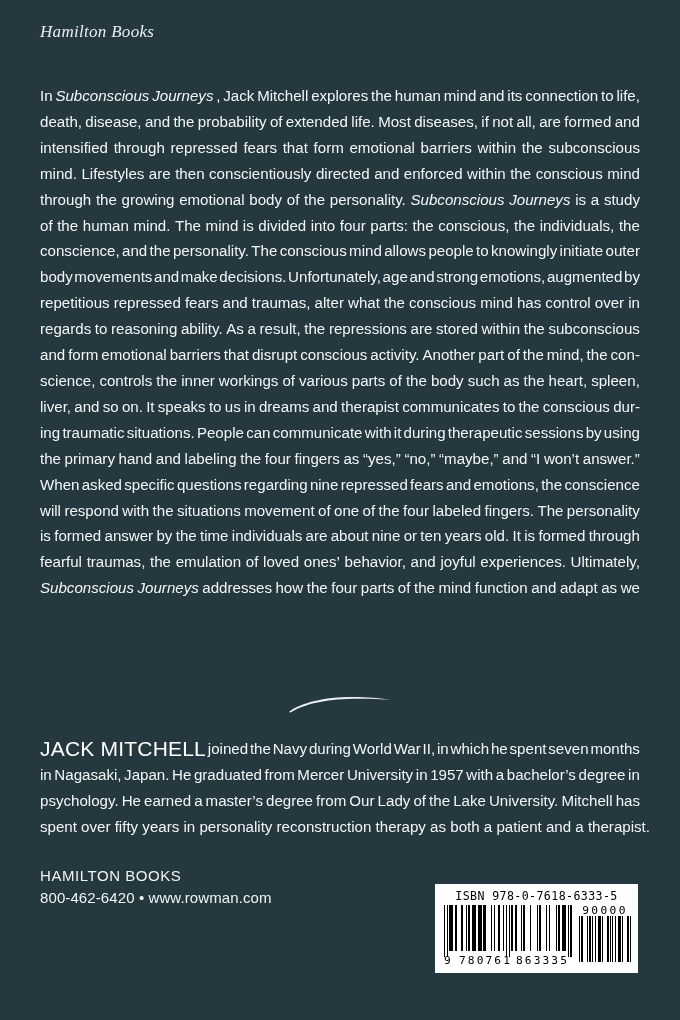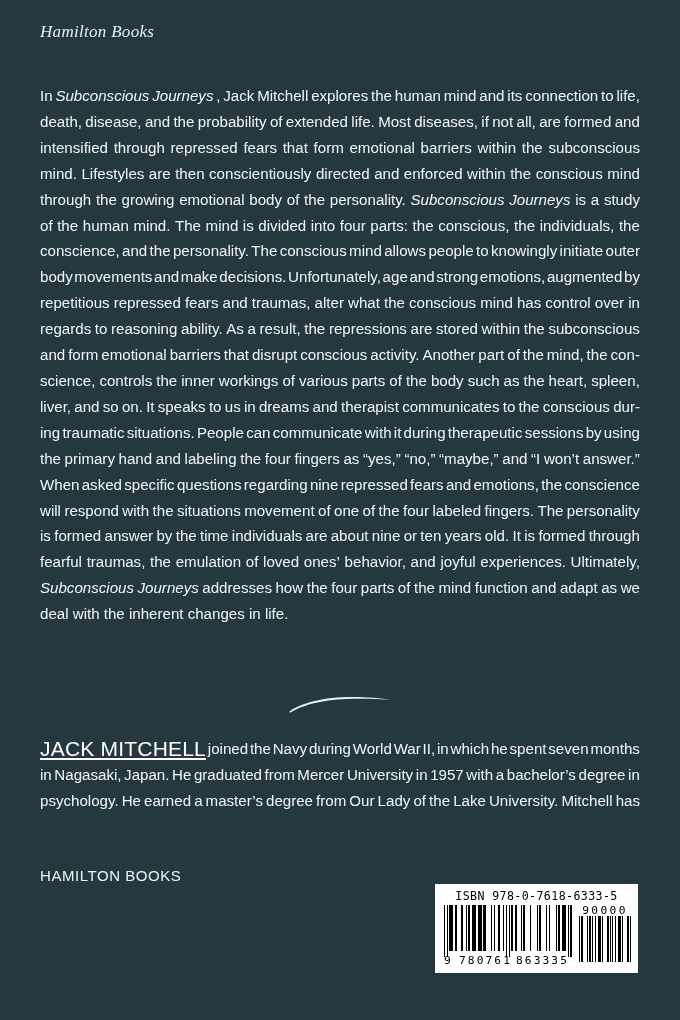--- a/index.html
+++ b/index.html
@@ -88,21 +88,20 @@
     display: flex;
     justify-content: space-between;
     white-space: normal;
   }
   .bio .ln.j > span { white-space: pre; }
   .author-name {
     font-size: 21px;
     letter-spacing: 0.2px;
     vertical-align: baseline;
     color: #ffffff;
-    text-decoration: underline;
   }
 
   
   .footer {
     position: absolute;
     left: 40px;
     top: 866px;
     color: #eef3f4;
   }
   .footer .pubname {
@@ -523,21 +522,20 @@
         <span>parts</span>
         <span>of</span>
         <span>the</span>
         <span>mind</span>
         <span>function</span>
         <span>and</span>
         <span>adapt</span>
         <span>as</span>
         <span>we</span>
       </div>
-      <div class="ln"><span>deal with the inherent changes in life.</span></div>
     </div>
 
   <div class="ornament">
     <svg width="110" height="24" viewBox="0 0 110 24" aria-hidden="true">
       <path d="M4 19 C 12 12, 34 4.6, 62 4.0 C 80 3.7, 95 5.0, 106 7.1
                C 95 6.2, 80 5.6, 62 6.0 C 36 6.6, 15 13.2, 5.6 19.6 Z" fill="#e8eef0"></path>
     </svg>
   </div>
 
   <div class="bio">
@@ -584,24 +582,26 @@
         <span>from</span>
         <span>Our</span>
         <span>Lady</span>
         <span>of</span>
         <span>the</span>
         <span>Lake</span>
         <span>University.</span>
         <span>Mitchell</span>
         <span>has</span>
       </div>
+      <div class="ln">spent over fifty years in personality reconstruction therapy as both a patient and a therapist.</div>
     </div>
 
   <div class="footer">
     <div class="pubname">HAMILTON BOOKS</div>
+    <div class="contact">800-462-6420 • www.rowman.com</div>
   </div>
 
   <div class="barcode-box">
     <div class="isbn-text">ISBN 978-0-7618-6333-5</div>
     <div class="bars-row">
       <div class="ean-main">
         <div class="bars">
             <i class=" tall" style="width: 1.72px;"></i>
             <i class="w tall" style="width: 1.72px;"></i>
             <i class=" tall" style="width: 1.72px;"></i>

